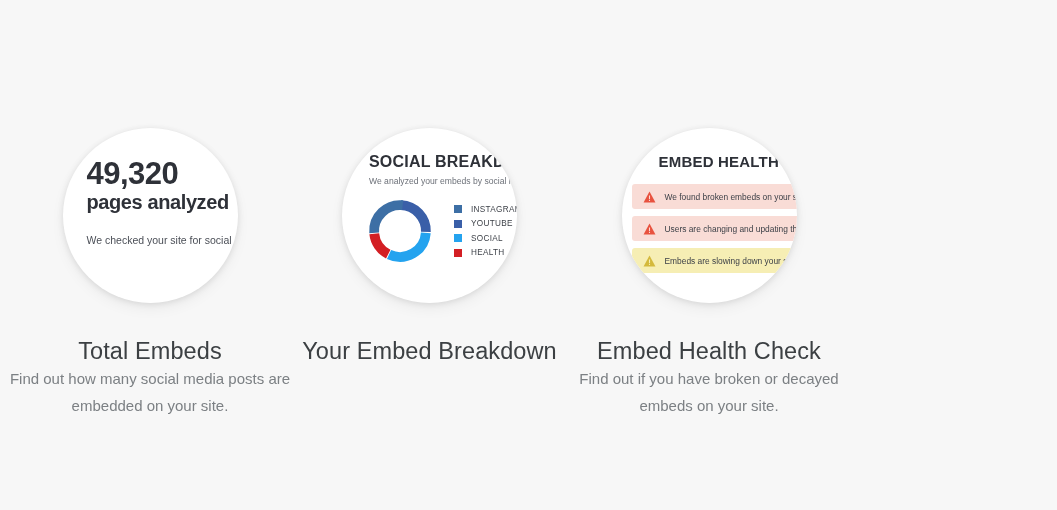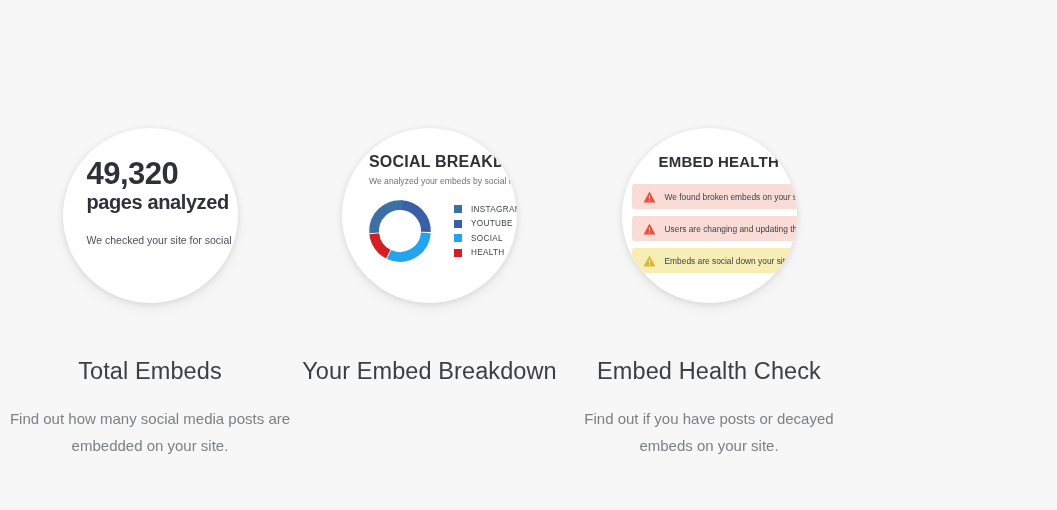--- a/index.html
+++ b/index.html
@@ -175,30 +175,29 @@
   .alert-icon { width: 13px; height: 12px; margin-right: 9px; flex: none; }
 
   .alert-text {
     font-size: 8.4px;
     color: #3b3f46;
     white-space: nowrap;
   }
 
   
   .feature-title {
-    margin-top: 55px;
+    margin-top: 35px;
     font-size: 23.5px;
     font-weight: normal;
     color: #3c4043;
     text-align: left;
     letter-spacing: 0.1px;
   }
 
   .feature-desc {
-    margin-top: 20px;
     width: 300px;
     text-align: center;
     font-size: 15px;
     line-height: 1.82;
     color: #7c8084;
   }
 </style>
 </head>
 <body style="background: rgb(247, 247, 247);">
 
@@ -279,23 +278,23 @@
                 <path d="M12 1 L23 21 L1 21 Z" fill="#e8523f"></path>
                 <path d="M11 8 h2 v7 h-2 z M11 16.5 h2 v2 h-2 z" fill="#f9dcd6"></path>
               </svg>
               <span class="alert-text">Users are changing and updating their media</span>
             </div>
             <div class="alert-row warning">
               <svg class="alert-icon" viewBox="0 0 24 22">
                 <path d="M12 1 L23 21 L1 21 Z" fill="#d4b93c"></path>
                 <path d="M11 8 h2 v7 h-2 z M11 16.5 h2 v2 h-2 z" fill="#f6eeb4"></path>
               </svg>
-              <span class="alert-text">Embeds are social down your site</span>
+              <span class="alert-text">Embeds are slowing down your site</span>
             </div>
           </div>
       </div>
     </div>
 
     <h3 class="feature-title">Embed Health Check</h3>
-    <p class="feature-desc">Find out if you have posts or decayed embeds on your site.</p>
+    <p class="feature-desc">Find out if you have broken or decayed embeds on your site.</p>
   </div>
 
 </div>
 
 </body></html>

